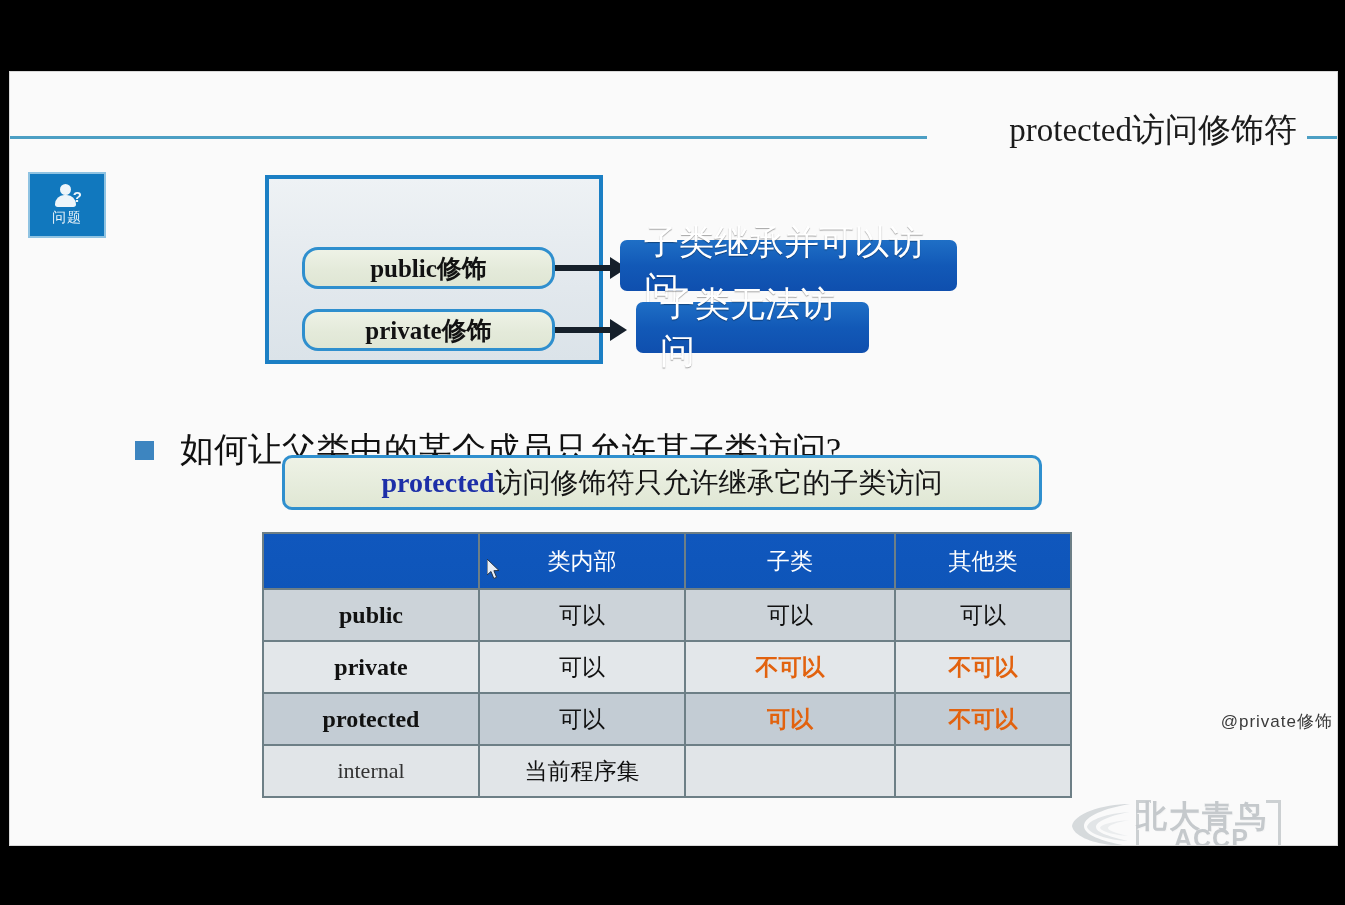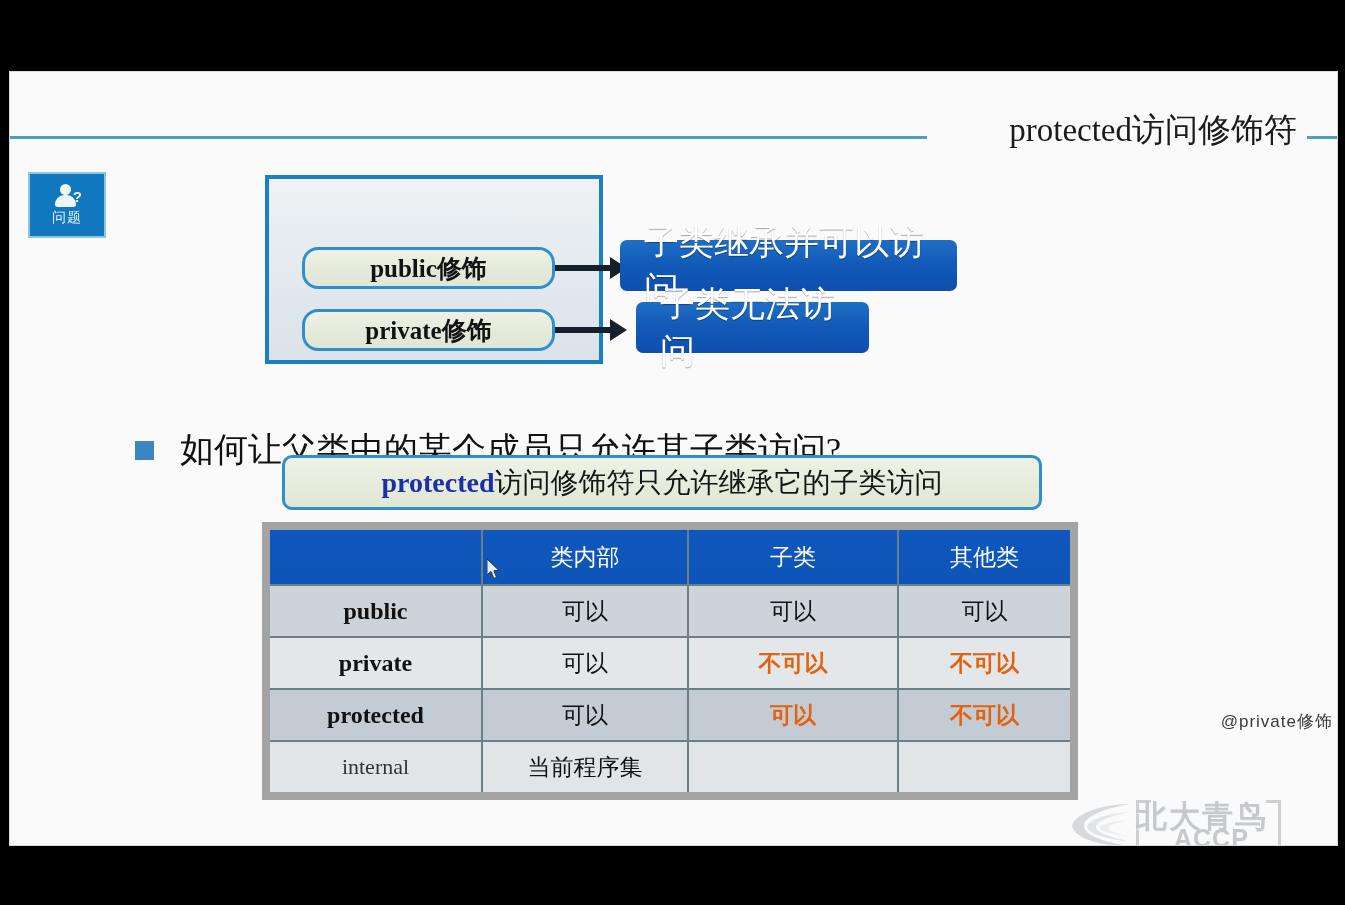--- a/index.html
+++ b/index.html
@@ -231,25 +231,25 @@
   }
   #answer-keyword {
     color: #1d2fa8;
     font-weight: bold;
   }
 
   
   #access-table {
     position: absolute;
     left: 252px;
-    top: 450px;
+    top: 460px;
     width: 808px;
     border-collapse: collapse;
     table-layout: fixed;
-    border: 8px solid #a3a3a3;
+    border: 2px solid #a3a3a3;
     padding-left: 20px;
   }
   #access-table th,
   #access-table td {
     border: 2px solid #6d7f86;
     height: 48px;
     text-align: center;
     font-size: 23px;
     color: #111111;
     font-family: "Liberation Serif", "DejaVu Serif", serif;

